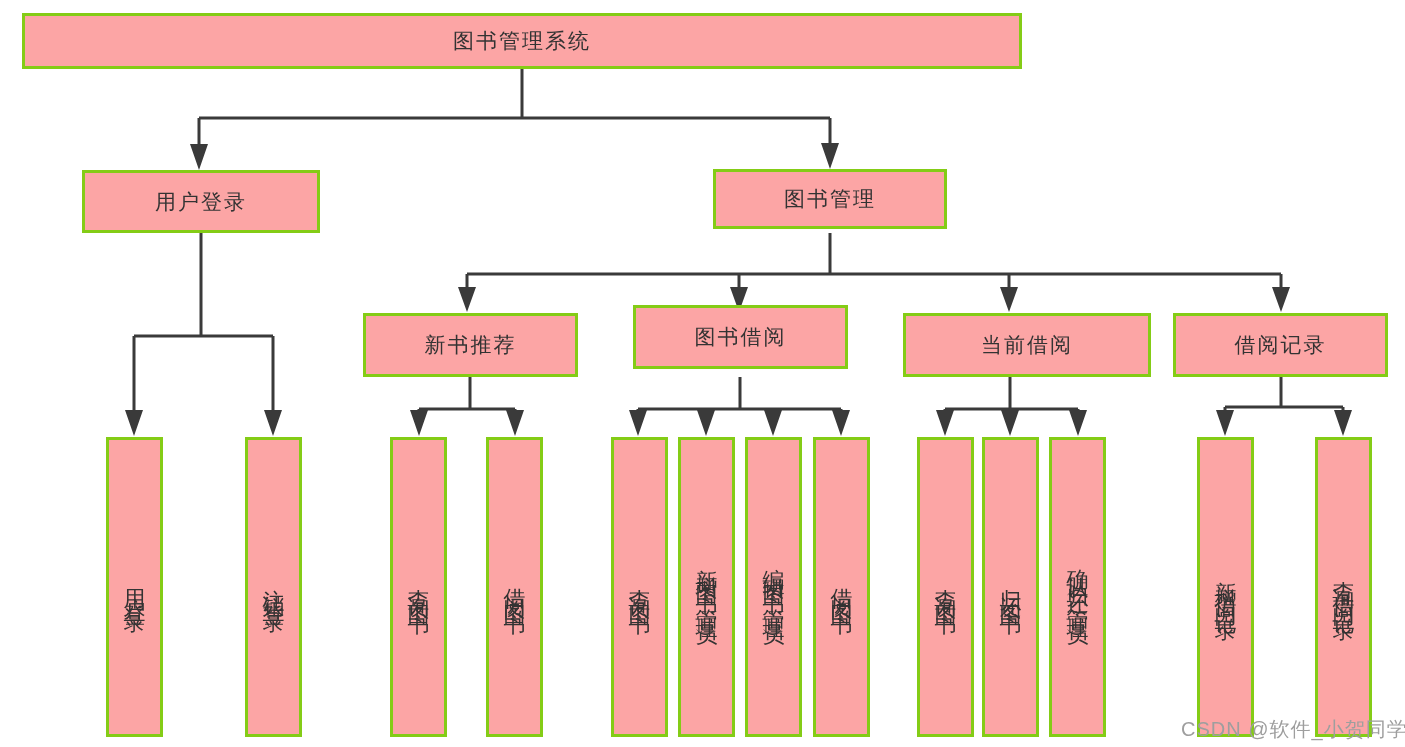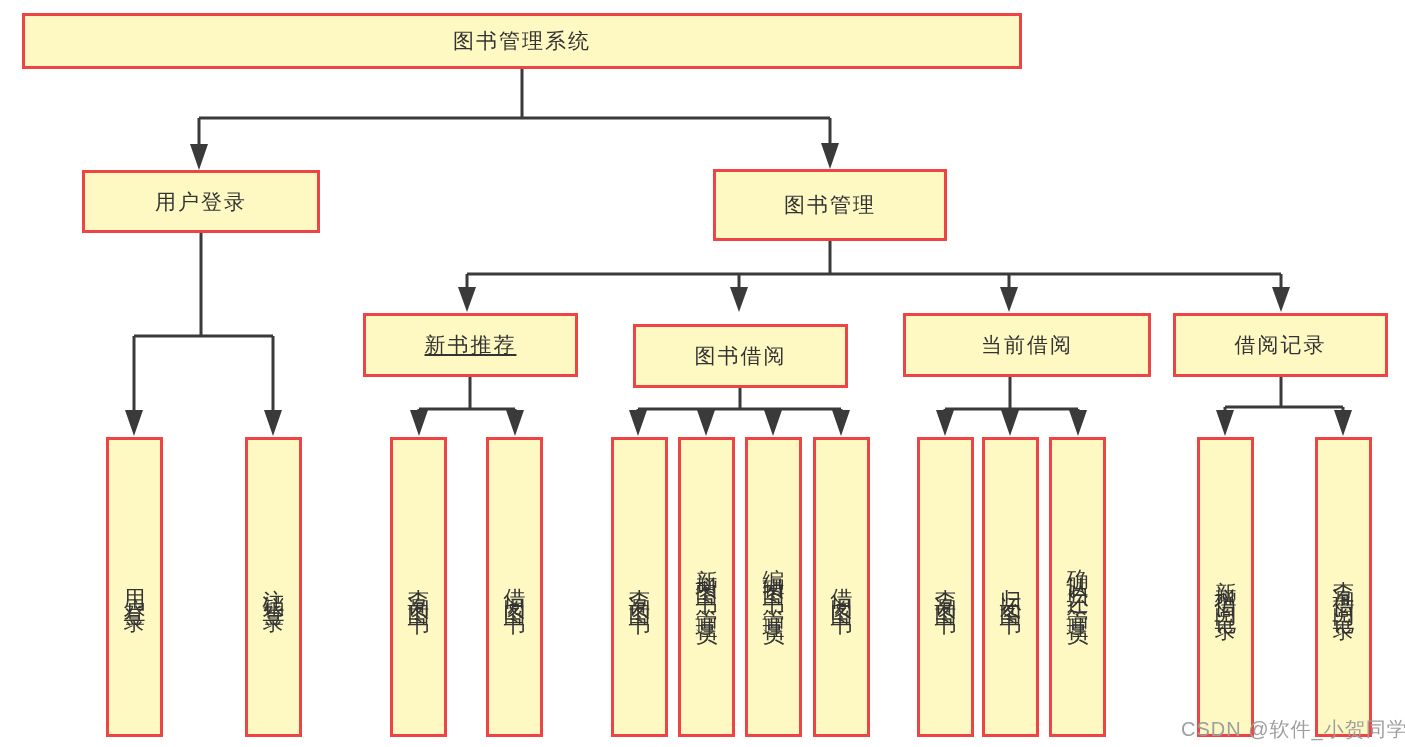--- a/index.html
+++ b/index.html
@@ -18,22 +18,22 @@
   svg.connectors {
     position: absolute;
     left: 0; top: 0;
     width: 1405px;
     height: 747px;
     z-index: 1;
   }
   .node {
     position: absolute;
     box-sizing: border-box;
-    border: 3px solid #ef4444;
-    background: #fef9c3;
+    border: 3px solid #84cc16;
+    background: #fca5a5;
     color: #333333;
     display: flex;
     align-items: center;
     justify-content: center;
     font-size: 21px;
     letter-spacing: 2px;
     z-index: 2;
     text-align: center;
   }
   .vnode {
@@ -41,24 +41,24 @@
     text-orientation: mixed;
     letter-spacing: 8px;
     font-size: 22px;
     line-height: 1;
     padding: 4px 0;
   }
   
   #n-root { left: 22px;  top: 13px;  width: 1000px; height: 56px; }
 
   #n-l2-0 { left: 82px;  top: 170px; width: 238px; height: 63px; }
-  #n-l2-1 { left: 713px; top: 169px; width: 234px; height: 72px; }
+  #n-l2-1 { left: 713px; top: 169px; width: 234px; height: 60px; }
 
-  #n-l3-0 { left: 363px;  top: 313px; width: 215px; height: 64px; text-decoration: underline; }
-  #n-l3-1 { left: 633px;  top: 324px; width: 215px; height: 64px; }
+  #n-l3-0 { left: 363px;  top: 313px; width: 215px; height: 64px; }
+  #n-l3-1 { left: 633px;  top: 305px; width: 215px; height: 64px; }
   #n-l3-2 { left: 903px;  top: 313px; width: 248px; height: 64px; }
   #n-l3-3 { left: 1173px; top: 313px; width: 215px; height: 64px; }
 
   .leaf { top: 437px; height: 300px; width: 57px; }
   #n-ul-0 { left: 106px; }
   #n-ul-1 { left: 245px; }
   #n-nb-0 { left: 390px; }
   #n-nb-1 { left: 486px; }
   #n-bb-0 { left: 611px; }
   #n-bb-1 { left: 678px; }

